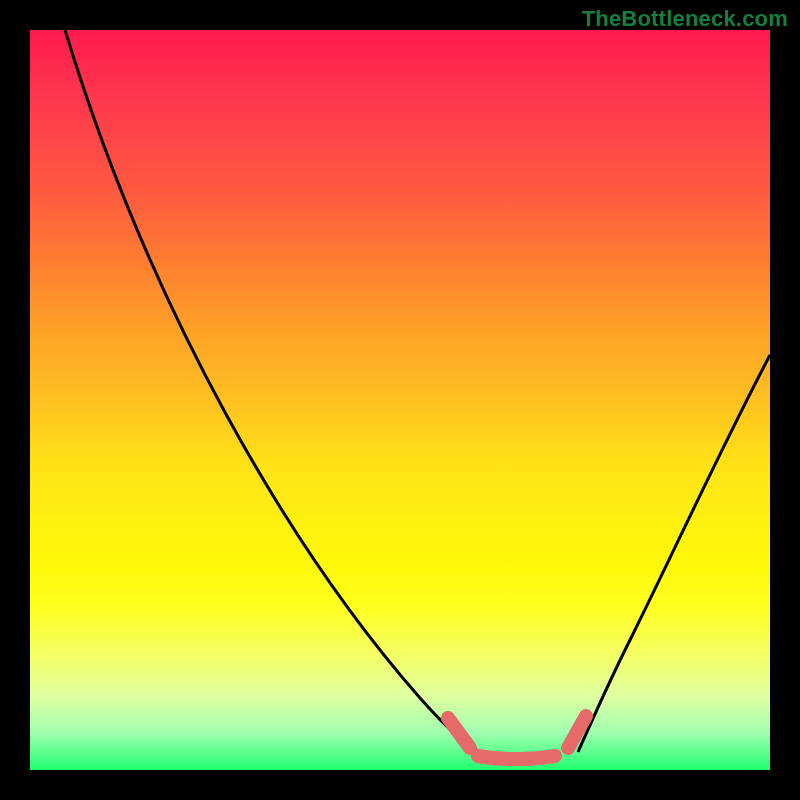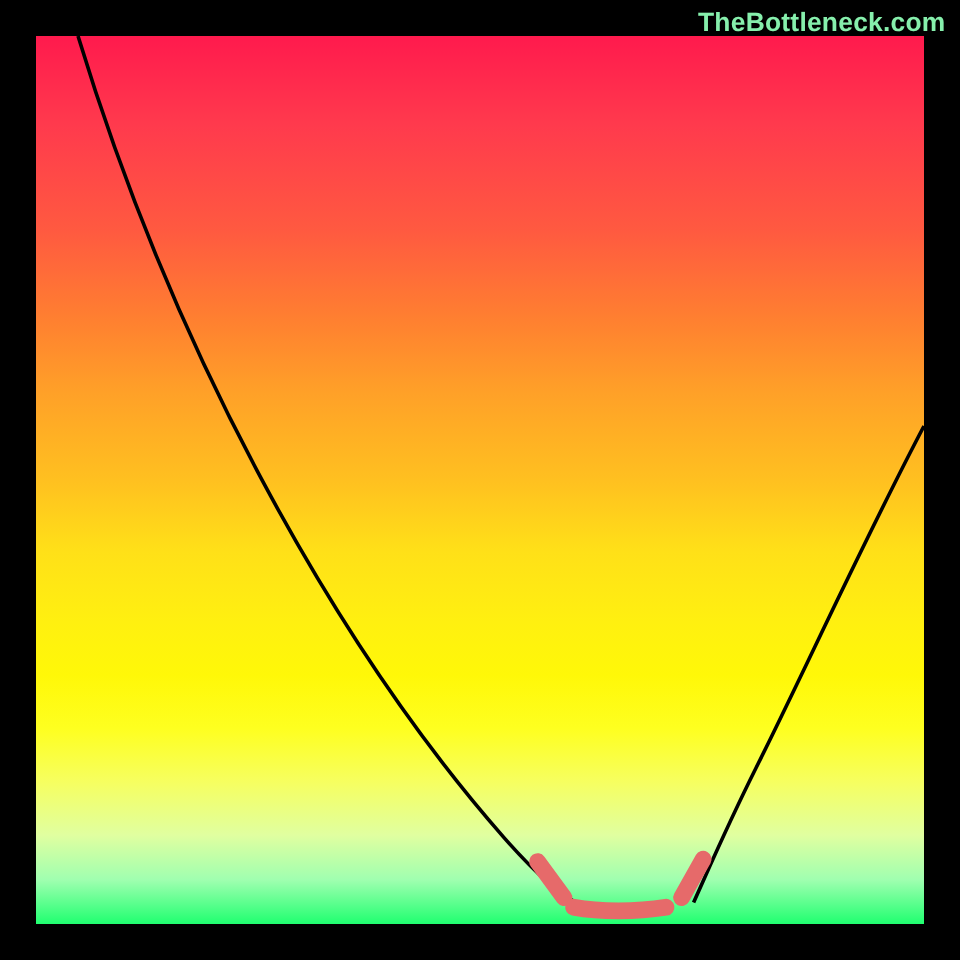--- a/index.html
+++ b/index.html
@@ -47,21 +47,21 @@
     height: 740px;
     overflow: visible;
   }
   .watermark {
     position: absolute;
     top: 6px;
     right: 12px;
     font-family: Arial, Helvetica, sans-serif;
     font-size: 22px;
     font-weight: 600;
-    color: #86efac;
+    color: #15803d;
     letter-spacing: 0.2px;
   }
 </style>
 </head>
 <body>
 <div class="container">
 
   <div class="plot-area"></div>
 
   <svg class="curves" viewBox="0 0 740 740">

